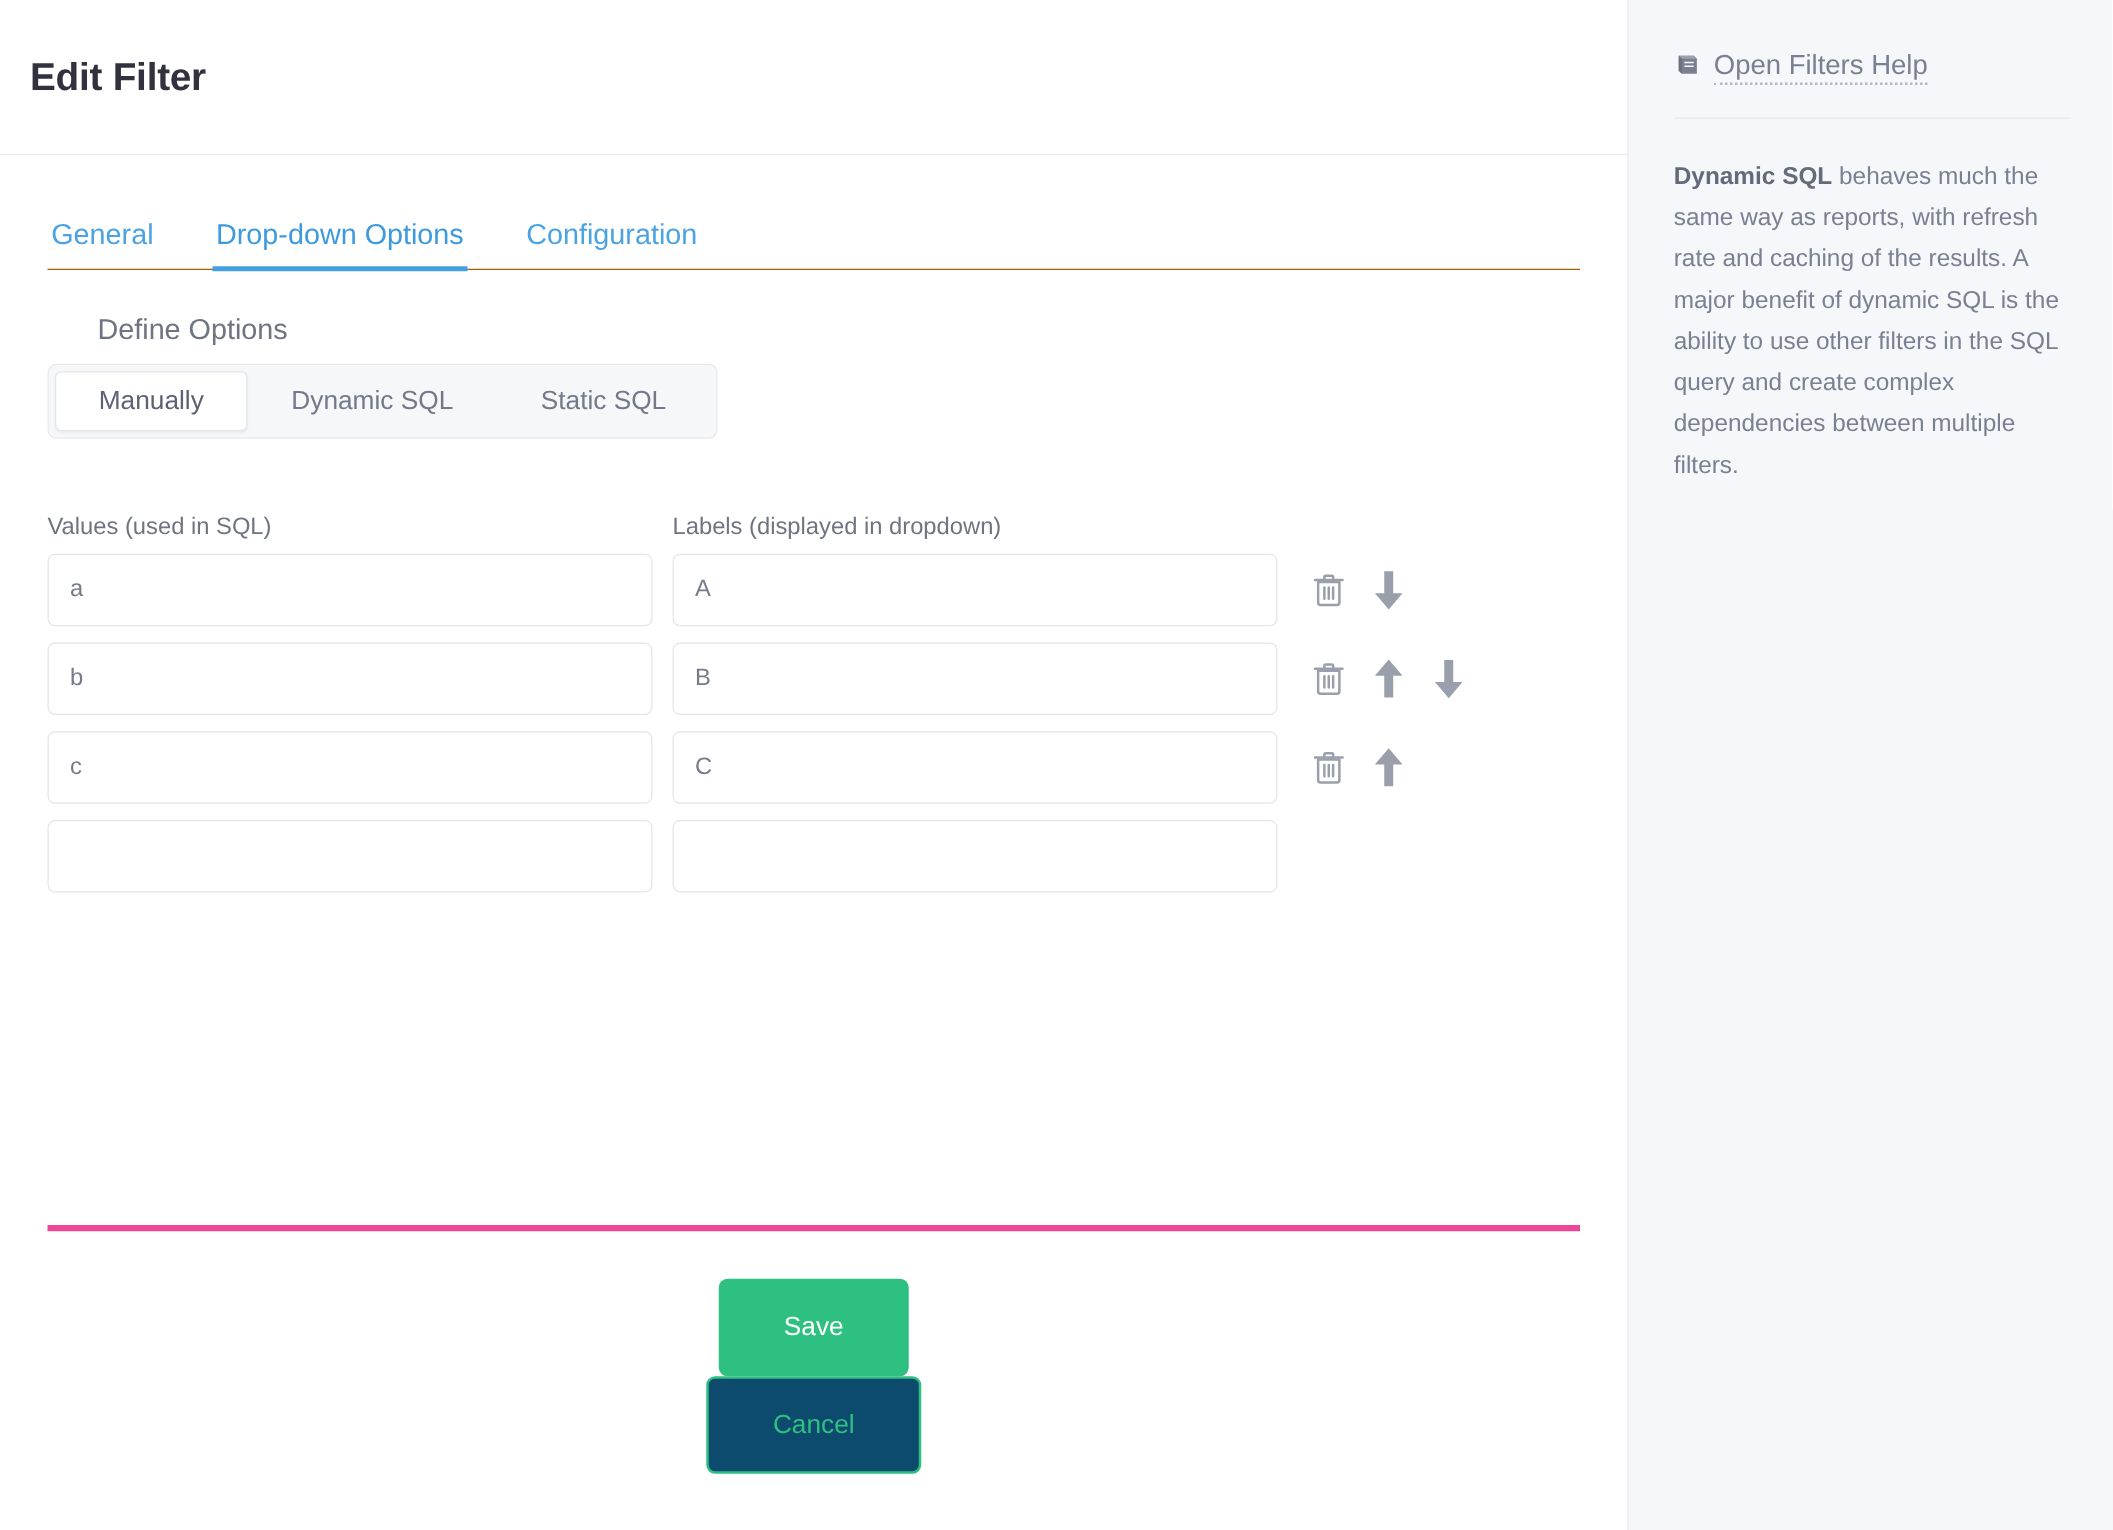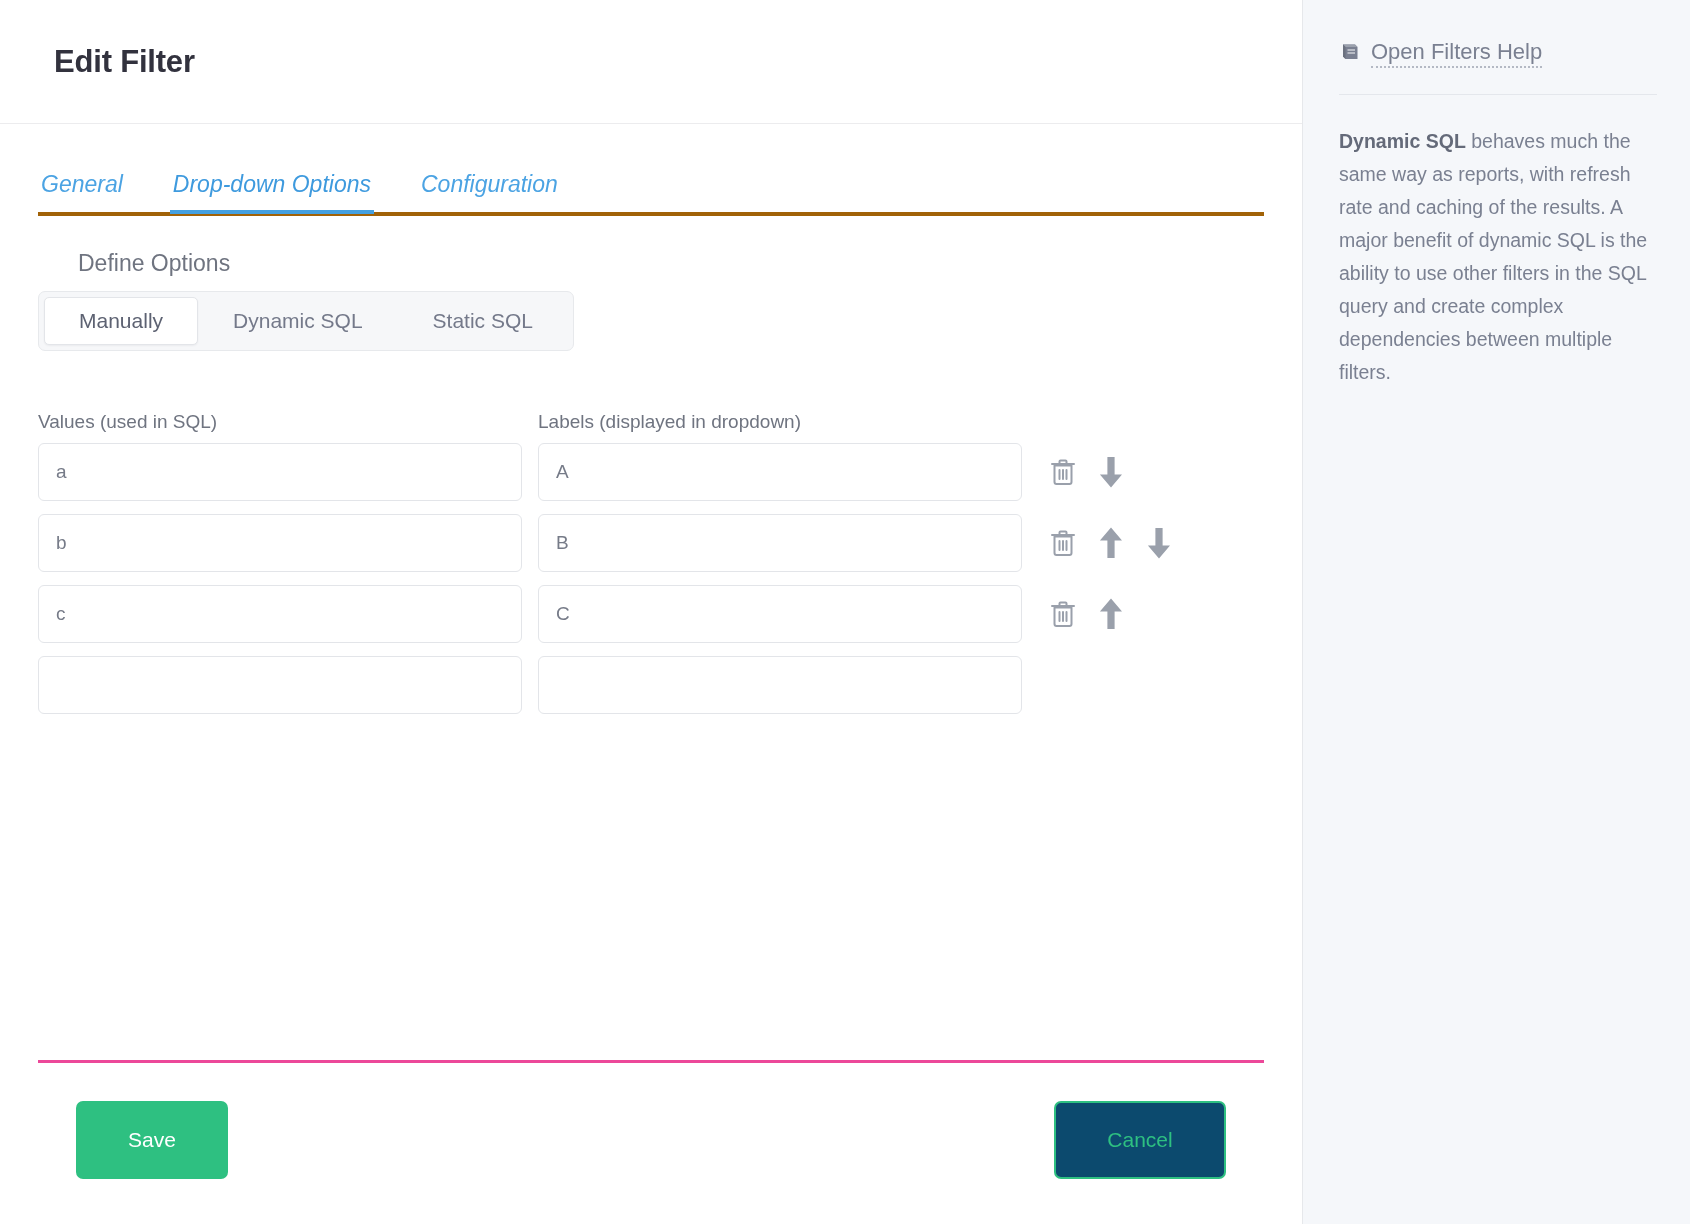--- a/index.html
+++ b/index.html
@@ -26,42 +26,41 @@
     display: flex;
     flex-direction: column;
     border-right: 1px solid #e6e8eb;
   }
   .titlebar {
     height: 124px;
     flex: none;
     border-bottom: 1px solid #ececee;
     display: flex;
     align-items: center;
-    padding-left: 54px;
+    padding-left: 24px;
   }
   .page-title {
     font-size: 31px;
     font-weight: bold;
     color: #32323e;
     letter-spacing: -0.2px;
   }
 
   
   .tabs-wrap {
     flex: none;
     padding: 0 38px;
     margin-top: 30px;
   }
   .tabs {
     display: flex;
     align-items: flex-end;
     gap: 44px;
-    border-bottom: 4px solid #a16207;
+    border-bottom: 1px solid #a16207;
     height: 62px;
-    font-style: italic;
   }
   .tab {
     font-size: 23px;
     color: #4ba3e3;
     padding: 0 3px 14px 3px;
     cursor: pointer;
     position: relative;
     white-space: nowrap;
   }
   .tab.active {
@@ -172,25 +171,26 @@
   .icon-btn svg { display: block; }
 
   
   .footer {
     flex: none;
     padding: 0 38px;
     position: absolute;
     left: 0; right: 0; bottom: 0;
   }
   .footer-inner {
-    border-top: 3px solid #ec4899;
+    border-top: 5px solid #ec4899;
     padding: 38px 38px 45px 38px;
     display: flex;
     align-items: center;
     justify-content: space-between;
+    flex-direction: column;
   }
   .btn {
     font-size: 21px;
     border-radius: 7px;
     cursor: pointer;
     font-family: "Liberation Sans", sans-serif;
     display: flex;
     align-items: center;
     justify-content: center;
   }

